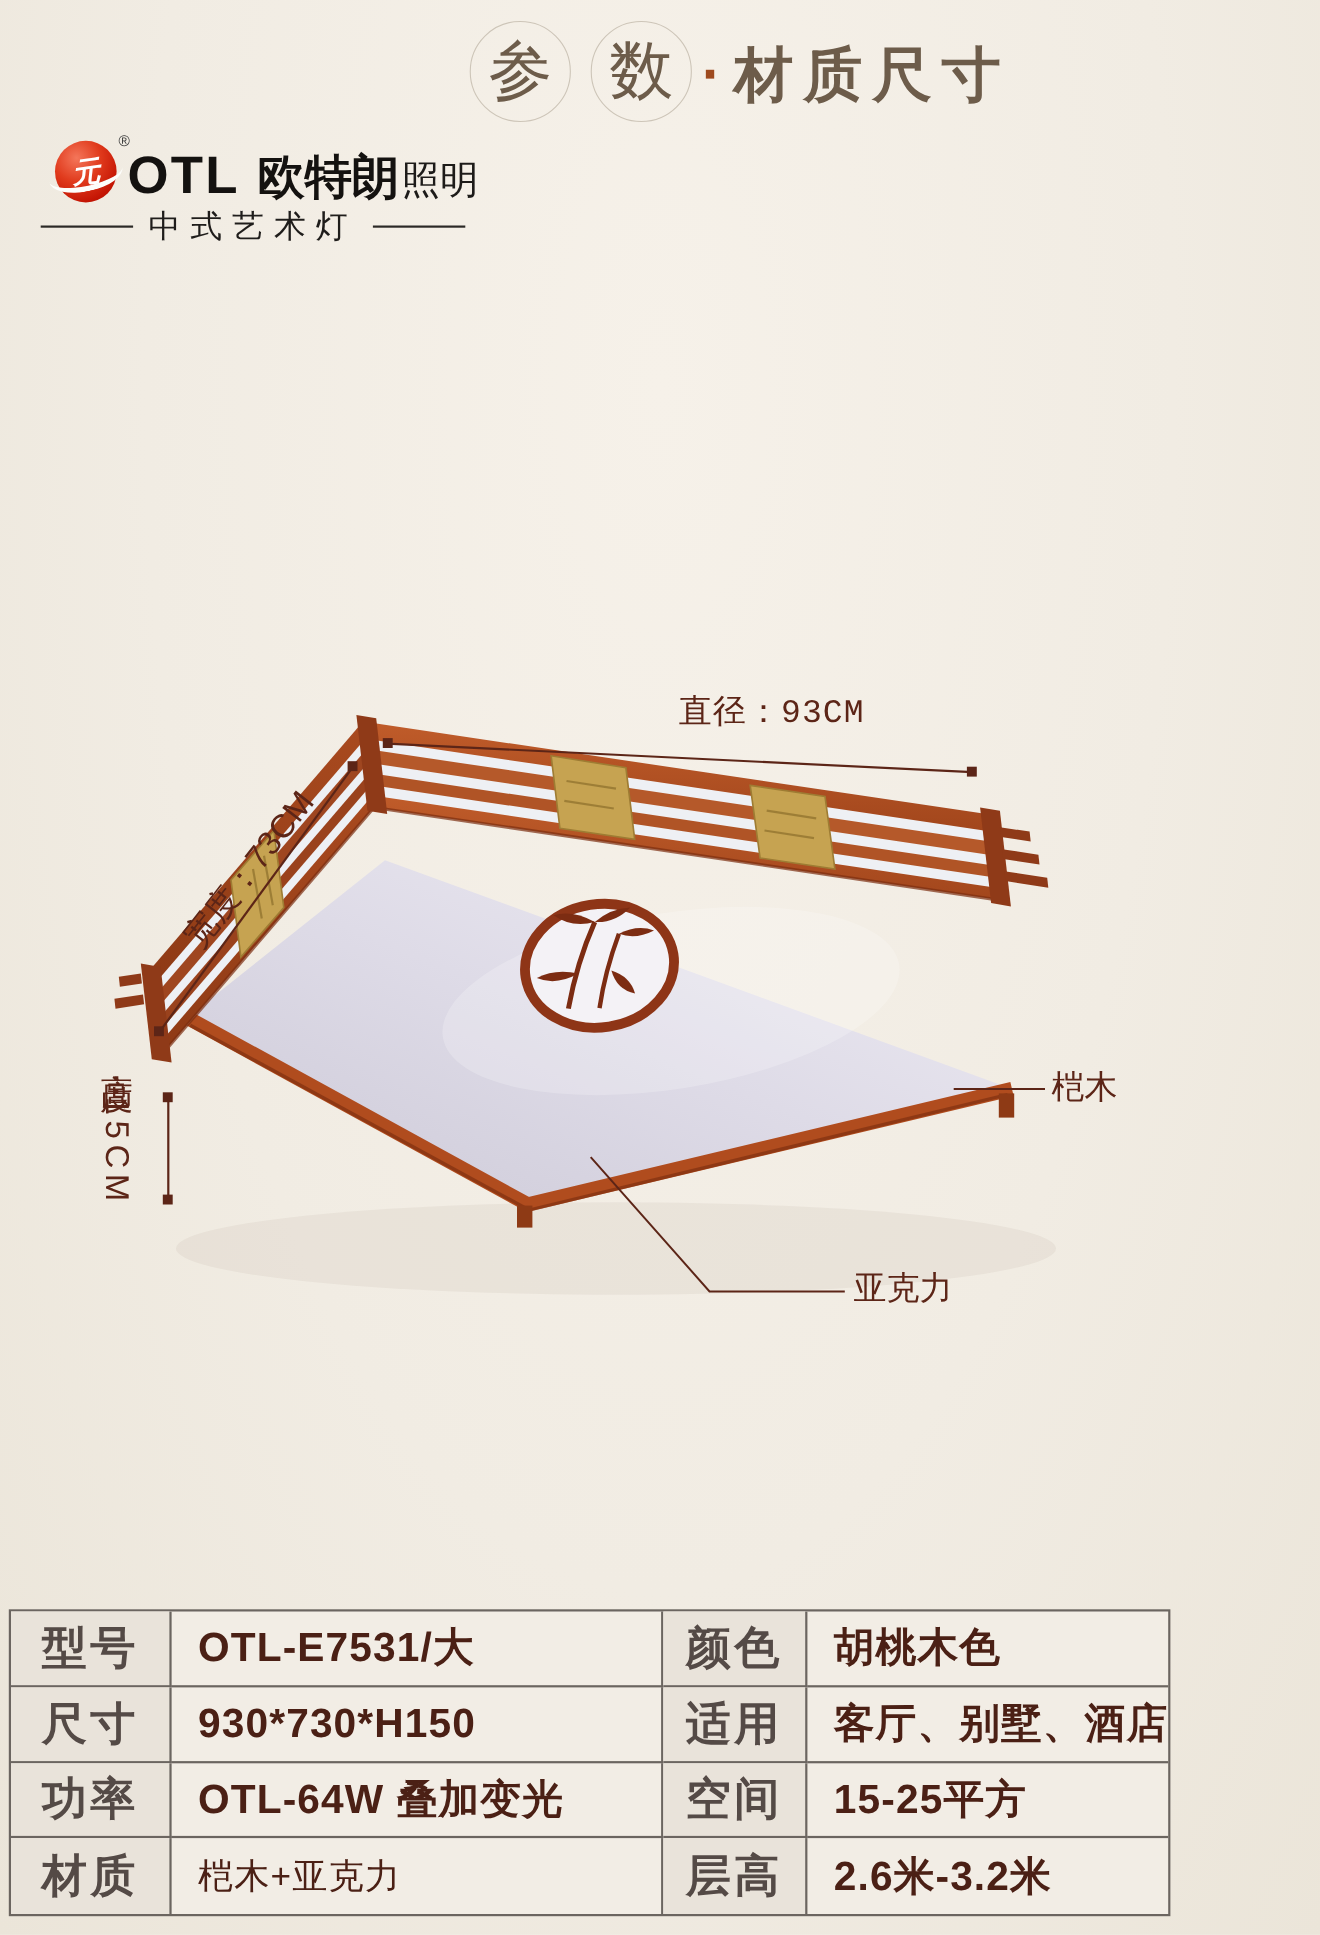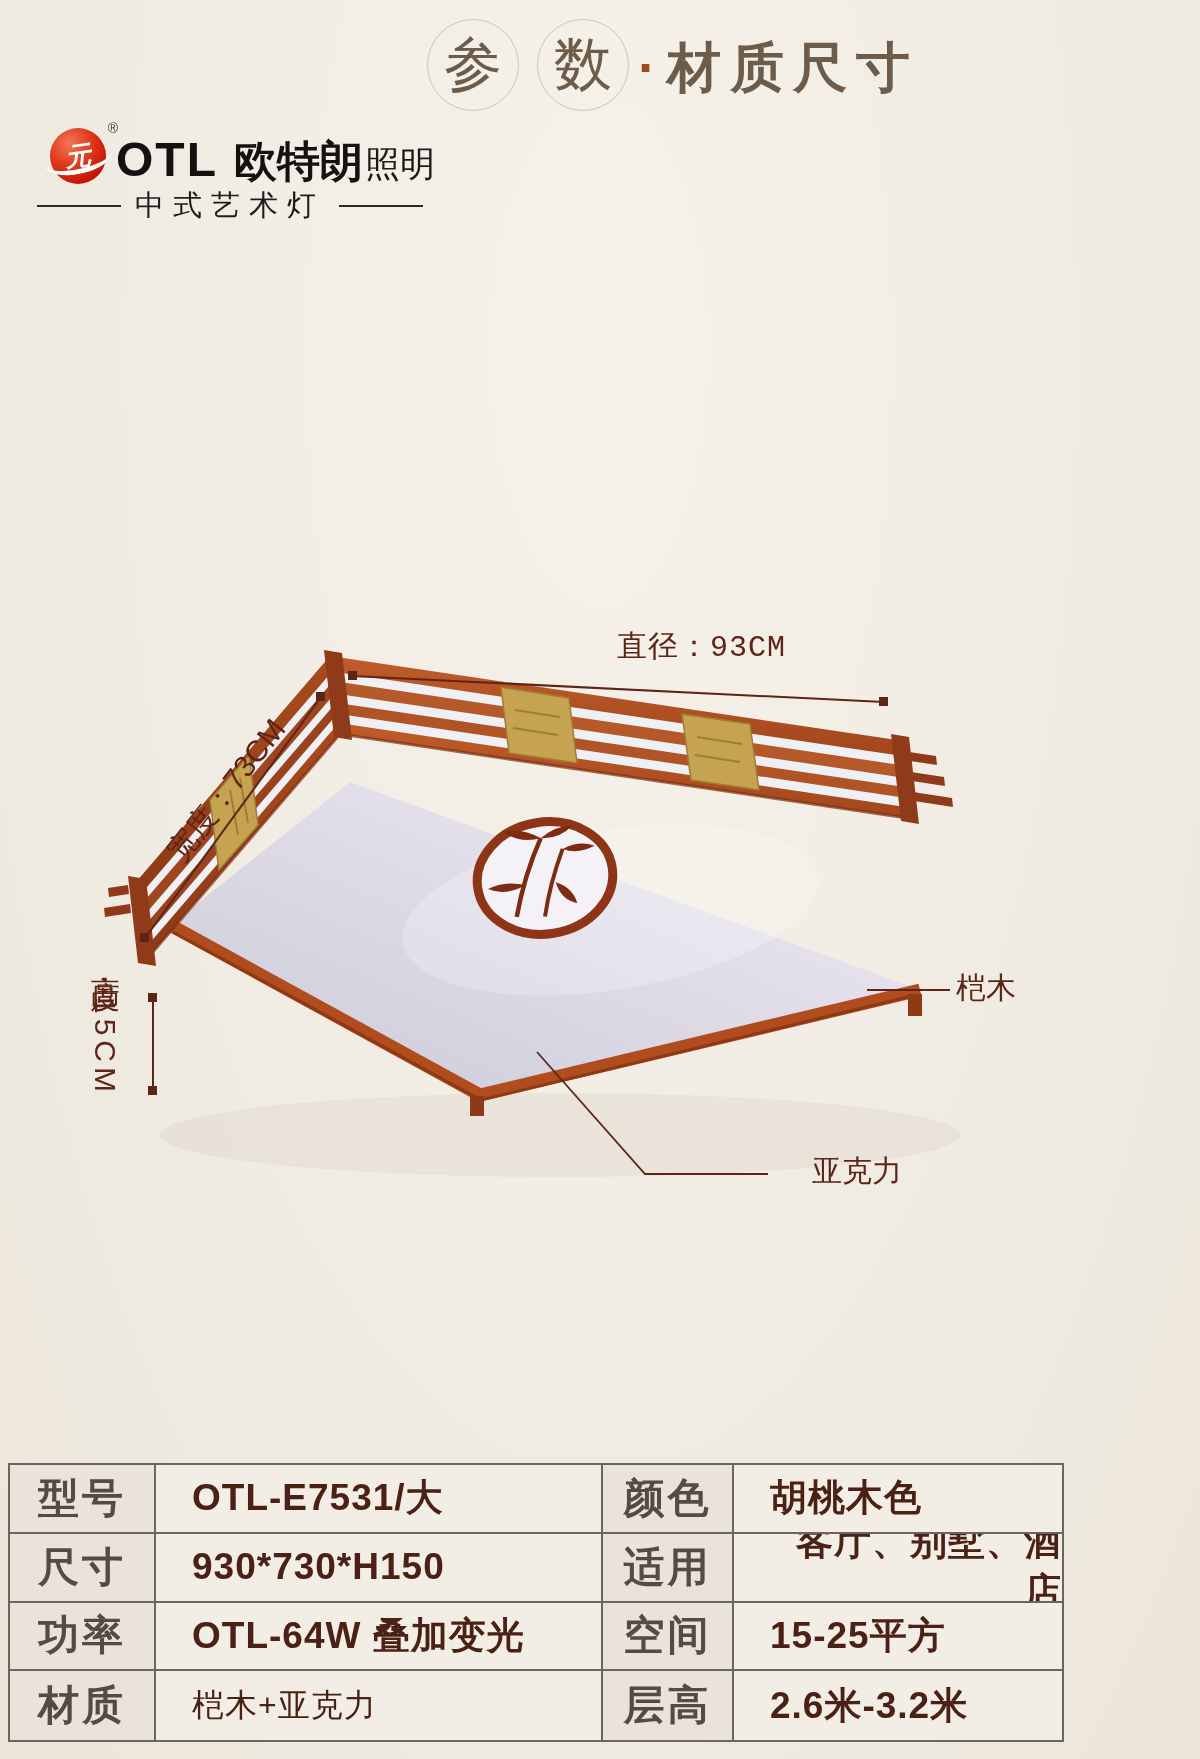--- a/index.html
+++ b/index.html
@@ -34,33 +34,33 @@
   .logo-tagline .dash{width:84px;height:2px;background:#2b2926;flex:0 0 auto;}
   .logo-tagline .tg{margin:0 14px;font-family:"Liberation Serif",serif;font-size:29px;
       letter-spacing:9px;color:#1f1d1b;white-space:nowrap;}
 
   
   .dim-label{position:absolute;color:#5c2517;font-size:30px;font-weight:500;white-space:nowrap;}
   #lbl-diameter{left:617px;top:626px;letter-spacing:1px;font-family:Liberation Mono, monospace;}
   #lbl-width{left:102px;top:770px;width:250px;text-align:center;transform:rotate(-52deg);}
   #lbl-height{left:84px;top:952px;height:240px;writing-mode:vertical-rl;text-orientation:mixed;letter-spacing:5px;}
   #lbl-wood{left:956px;top:968px;}
-  #lbl-acrylic{left:776px;top:1151px;margin-left:36px;}
+  #lbl-acrylic{left:776px;top:1151px;}
 
   
   #spec-table{position:absolute;left:8px;top:1463px;width:1056px;height:279px;
       border:2px solid #6b6560;box-sizing:border-box;display:grid;
       grid-template-columns:146px 447px 131px 1fr;grid-template-rows:repeat(4,1fr);
       background:#f2ede5;}
   .cell{border-right:2px solid #6b6560;border-bottom:2px solid #6b6560;
       display:flex;align-items:center;box-sizing:border-box;overflow:hidden;}
   .cell.last-col{border-right:none;text-align:right;} .cell.last-row{border-bottom:none;}
   .cell.lab{justify-content:center;background:#e9e3da;color:#544a46;
       font-size:41px;font-weight:bold;letter-spacing:3px;}
-  .cell.val{padding-left:36px;color:#4b2015;font-size:37px;font-weight:bold;letter-spacing:1px;}
+  .cell.val{padding-left:24px;color:#4b2015;font-size:37px;font-weight:bold;letter-spacing:1px;}
   .cell.val.small{font-size:32px;font-weight:normal;}
 
   svg{position:absolute;left:0;top:0;}
 </style>
 </head>
 <body>
 
 <div id="page">
 
   <div class="hdr-circle" id="hdr-c1">

